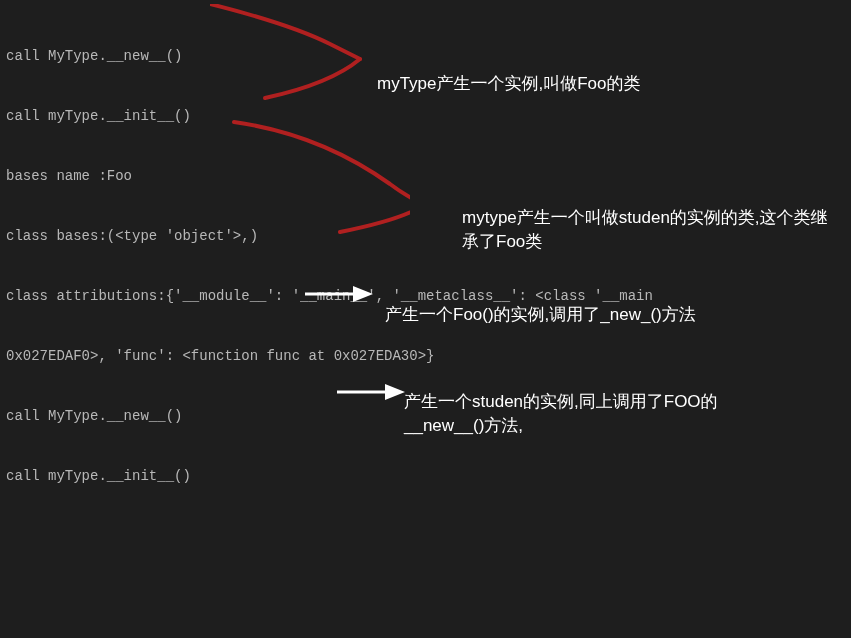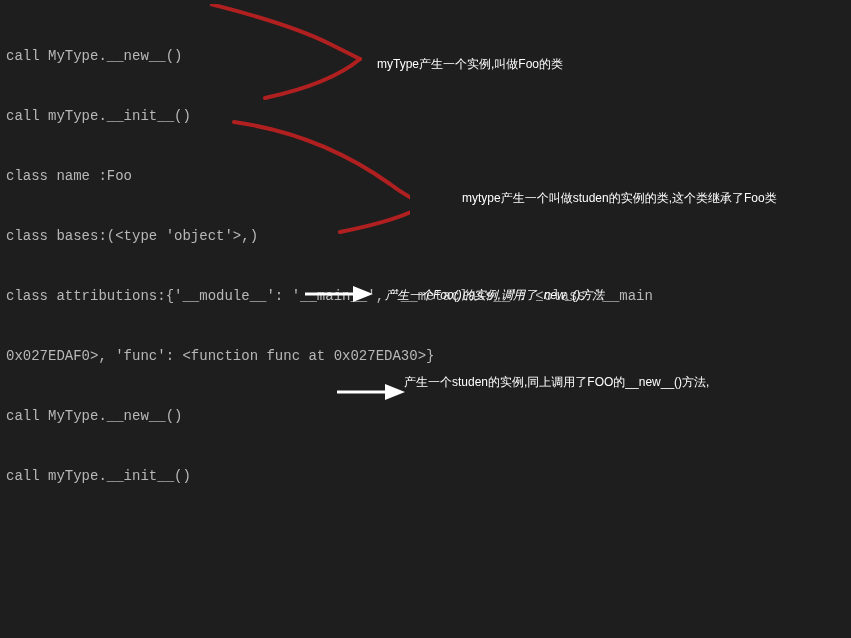--- a/index.html
+++ b/index.html
@@ -19,24 +19,25 @@
     position: absolute;
     top: 6px;
     left: 6px;
     right: 0;
   }
   .line { height: 20px; }
   .annotation {
     position: absolute;
     color: #ffffff;
     font-family: "Microsoft YaHei", "PingFang SC", Arial, sans-serif;
-    font-size: 12px;
+    font-size: 17px;
     line-height: 24px;
     white-space: normal;
     width: 380px;
+    margin-top: 20px;
   }
   .arrow {
     position: absolute;
   }
   .red-stroke {
     position: absolute;
     pointer-events: none;
   }
 </style>
 </head>
@@ -48,21 +49,21 @@
 <svg class="red-stroke" width="200" height="270" style="left:210px; top:4px;">
   <path d="M 0 0 Q 80 20 120 40 Q 150 55 150 55" stroke="#b02020" stroke-width="4" fill="none" stroke-linecap="round"></path>
   <path d="M 55 94 Q 120 80 150 55" stroke="#b02020" stroke-width="4" fill="none" stroke-linecap="round"></path>
   <path d="M 24 118 Q 110 130 180 180 Q 200 195 215 200" stroke="#b02020" stroke-width="4" fill="none" stroke-linecap="round"></path>
   <path d="M 130 228 Q 195 215 215 200" stroke="#b02020" stroke-width="4" fill="none" stroke-linecap="round"></path>
 </svg>
 
 <div class="terminal">
   <div class="line">call MyType.__new__()</div>
   <div class="line">call myType.__init__()</div>
-  <div class="line">class name :Foo</div>
+  <div class="line">bases name :Foo</div>
   <div class="line">class bases:(&lt;type 'object'&gt;,)</div>
   <div class="line">class attributions:{'__module__': '__main__', '__metaclass__': &lt;class '__main</div>
   <div class="line">0x027EDAF0&gt;, 'func': &lt;function func at 0x027EDA30&gt;}</div>
   <div class="line">call MyType.__new__()</div>
   <div class="line">call myType.__init__()</div>
   
   
   
   
   
@@ -77,21 +78,21 @@
   
   
   
 </div>
 
 
 <div class="annotation" style="left:377px; top:52px;">myType产生一个实例,叫做Foo的类</div>
 
 <div class="annotation" style="left:462px; top:186px;">mytype产生一个叫做studen的实例的类,这个类继承了Foo类</div>
 
-<div class="annotation" style="left:385px; top:283px;font-style:italic;">产生一个Foo()的实例,调用了_new_()方法</div>
+<div class="annotation" style="left:385px; top:283px;">产生一个Foo()的实例,调用了_new_()方法</div>
 
 <div class="annotation" style="left:404px; top:370px;">产生一个studen的实例,同上调用了FOO的__new__()方法,</div>
 
 
 <svg class="arrow" width="70" height="24" style="left:303px; top:282px;">
   <line x1="2" y1="12" x2="58" y2="12" stroke="#ffffff" stroke-width="3"></line>
   <polygon points="70,12 50,4 50,20" fill="#ffffff"></polygon>
 </svg>
 
 <svg class="arrow" width="70" height="24" style="left:335px; top:380px;">

